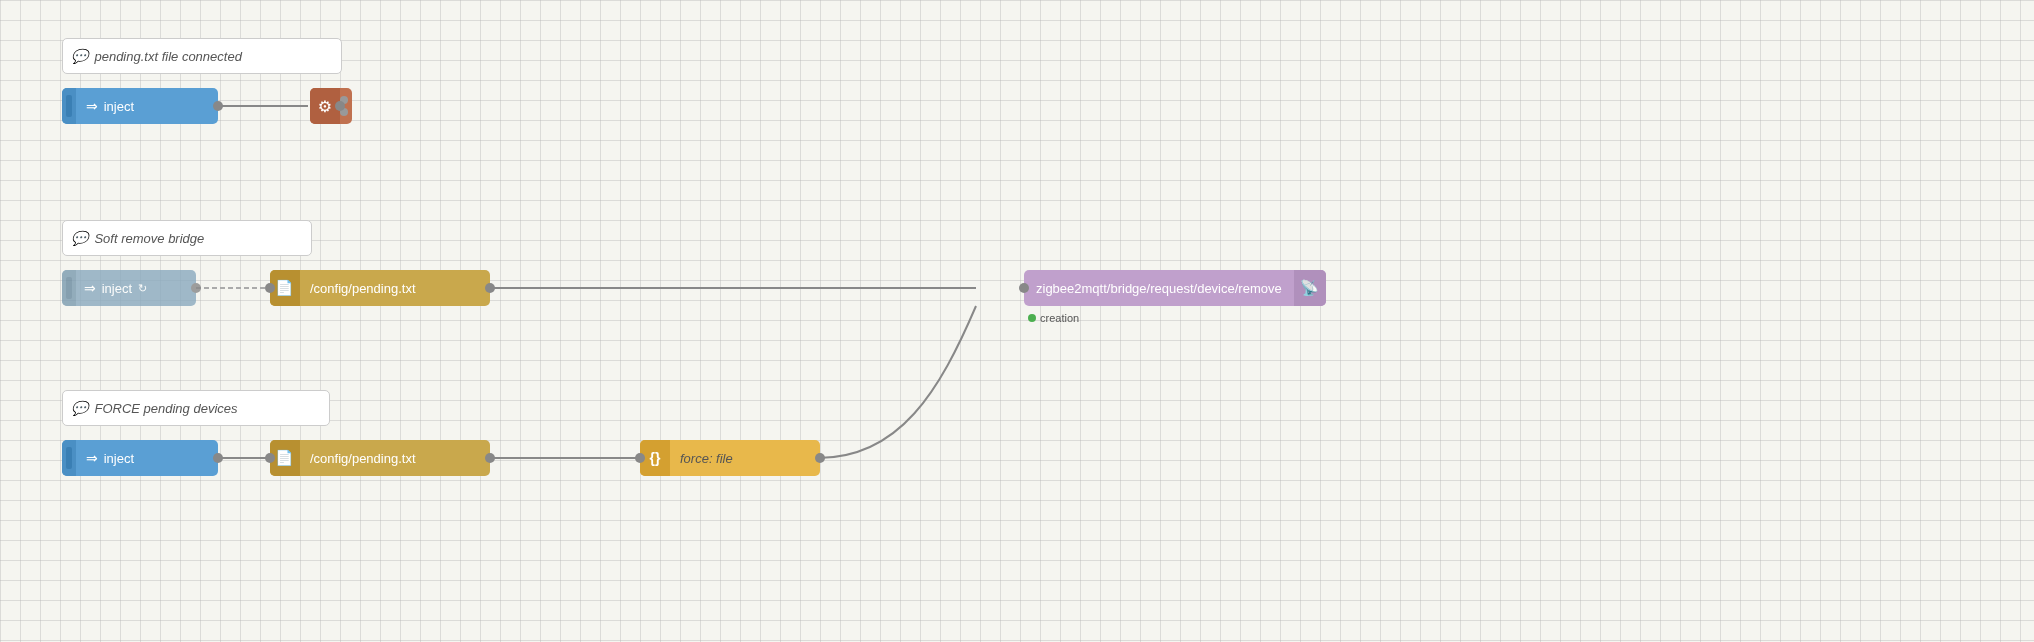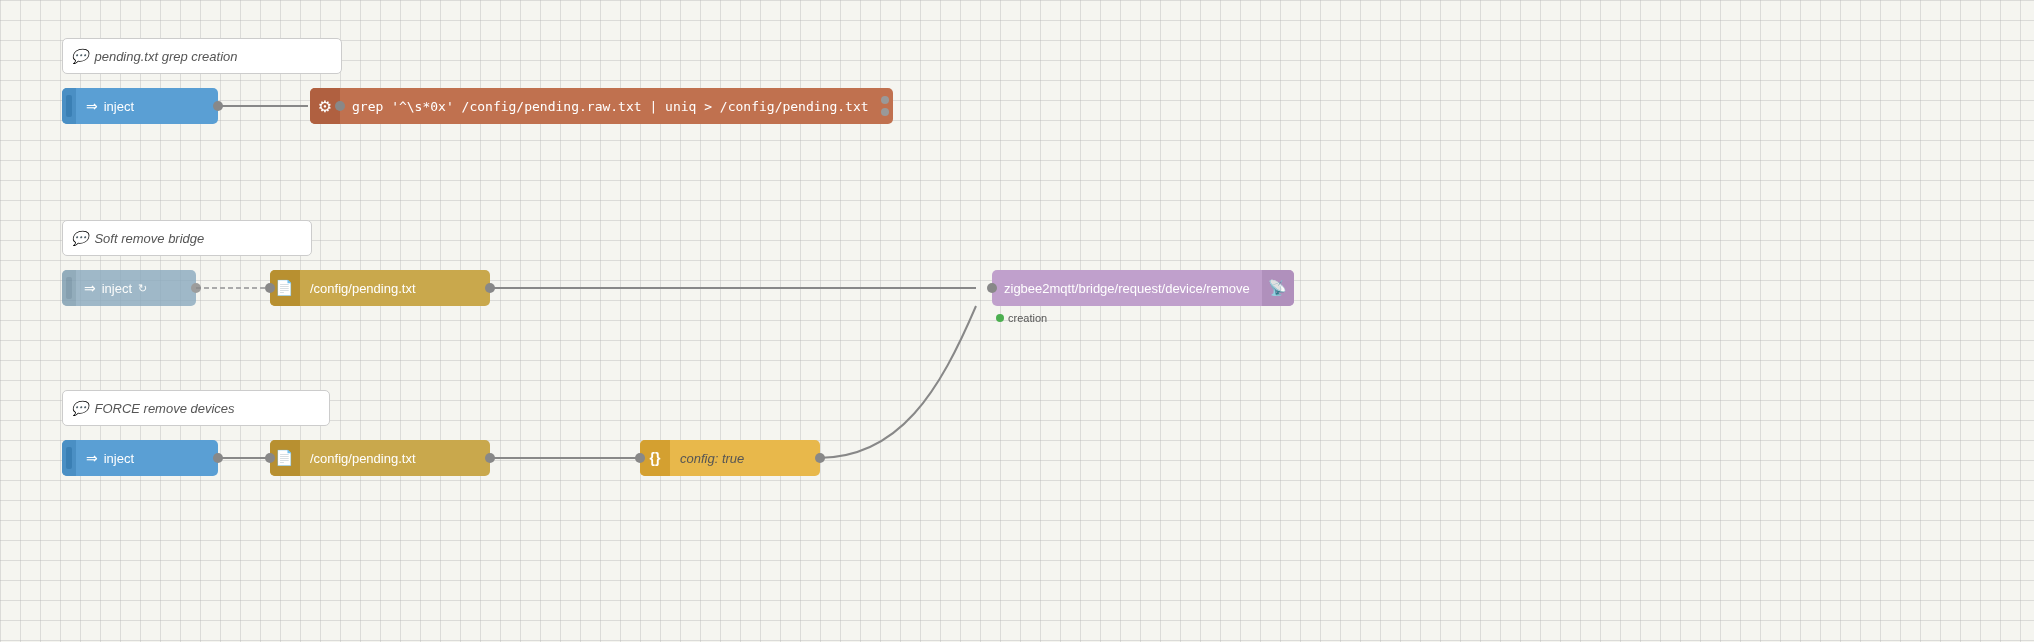--- a/index.html
+++ b/index.html
@@ -103,21 +103,21 @@
 
   <path d="M 218 458 L 268 458" stroke="#888" stroke-width="2" fill="none"></path>
 
   <path d="M 490 458 L 638 458" stroke="#888" stroke-width="2" fill="none"></path>
 
   <path d="M 818 458 C 900 458, 940 390, 976 306" stroke="#888" stroke-width="2" fill="none"></path>
 </svg>
 
 <div class="node-comment" style="position:absolute; left:62px; top:38px; width:280px;">
   <span class="comment-bubble-icon">💬</span>
-  <span>pending.txt grep creation</span>
+  <span>pending.txt file connected</span>
 </div>
 
 <div style="position:absolute; left:62px; top:88px; width:156px; height:36px; position:absolute;">
   <div style="position:relative; width:156px; height:36px; background:#5a9fd4; border-radius:5px; display:flex; align-items:center;">
     <div style="width:14px; height:36px; background:#4a8fc4; border-radius:5px 0 0 5px; display:flex; align-items:center; justify-content:center; flex-shrink:0;">
       <div style="width:6px; height:22px; background:#3a7fb4; border-radius:2px;"></div>
     </div>
     <div style="display:flex; align-items:center; gap:6px; padding:0 10px; color:#fff;">
       <span style="font-size:14px;">⇒</span>
       <span style="font-size:13px;">inject</span>
@@ -126,21 +126,20 @@
   </div>
 </div>
 
 <div style="position:absolute; left:310px; top:88px; height:36px; display:flex; align-items:center; background:#c0714f; border-radius:5px;">
   <div style="width:30px; height:36px; background:#b06040; border-radius:5px 0 0 5px; display:flex; align-items:center; justify-content:center; flex-shrink:0;">
     <span style="font-size:16px; color:#fff;">⚙</span>
   </div>
   <div style="position:relative;">
     <div class="port-left" style="left:-5px;"></div>
   </div>
-  <span style="padding:0 12px; color:#fff; font-size:13px; font-family:monospace;">grep '^\s*0x' /config/pending.raw.txt | uniq &gt; /config/pending.txt</span>
   <div style="display:flex; flex-direction:column; gap:4px; padding-right:4px;">
     <div style="width:8px; height:8px; background:#999; border-radius:50%;"></div>
     <div style="width:8px; height:8px; background:#999; border-radius:50%;"></div>
   </div>
 </div>
 
 <div class="node-comment" style="position:absolute; left:62px; top:220px; width:250px;">
   <span class="comment-bubble-icon">💬</span>
   <span>Soft remove bridge</span>
 </div>
@@ -163,37 +162,37 @@
   <div style="position:relative; width:220px; height:36px; background:#c9a84c; border-radius:5px; display:flex; align-items:center;">
     <div style="width:30px; height:36px; background:#b89030; border-radius:5px 0 0 5px; display:flex; align-items:center; justify-content:center; flex-shrink:0;">
       <span style="font-size:15px; color:#fff;">📄</span>
     </div>
     <div class="port-left"></div>
     <span style="padding:0 10px; color:#fff; font-size:13px;">/config/pending.txt</span>
     <div class="port-right"></div>
   </div>
 </div>
 
-<div style="position:absolute; left:992px; top:270px; height:28px;">
+<div style="position:absolute; left:1024px; top:270px; height:28px;">
   <div style="position:relative; height:36px; background:#c0a0cc; border-radius:5px; display:flex; align-items:center;">
     <div class="port-left"></div>
     <span style="padding:0 12px; color:#fff; font-size:13px;">zigbee2mqtt/bridge/request/device/remove</span>
     <div style="width:32px; height:36px; background:#b090bc; border-radius:0 5px 5px 0; display:flex; align-items:center; justify-content:center; flex-shrink:0;">
       <span style="font-size:15px; color:#fff;">📡</span>
     </div>
     <div class="connected-badge">
       <div class="connected-dot"></div>
       <span>creation</span>
     </div>
   </div>
 </div>
 
 <div class="node-comment" style="position:absolute; left:62px; top:390px; width:268px;">
   <span class="comment-bubble-icon">💬</span>
-  <span>FORCE remove devices</span>
+  <span>FORCE pending devices</span>
 </div>
 
 <div style="position:absolute; left:62px; top:440px; width:156px; height:36px;">
   <div style="position:relative; width:156px; height:36px; background:#5a9fd4; border-radius:5px; display:flex; align-items:center;">
     <div style="width:14px; height:36px; background:#4a8fc4; border-radius:5px 0 0 5px; display:flex; align-items:center; justify-content:center; flex-shrink:0;">
       <div style="width:6px; height:22px; background:#3a7fb4; border-radius:2px;"></div>
     </div>
     <div style="display:flex; align-items:center; gap:6px; padding:0 10px; color:#fff;">
       <span style="font-size:14px;">⇒</span>
       <span style="font-size:13px;">inject</span>
@@ -212,16 +211,16 @@
     <div class="port-right"></div>
   </div>
 </div>
 
 <div style="position:absolute; left:640px; top:440px; width:180px; height:36px;">
   <div style="position:relative; width:180px; height:36px; background:#e8b84b; border-radius:5px; display:flex; align-items:center;">
     <div style="width:30px; height:36px; background:#d4a030; border-radius:5px 0 0 5px; display:flex; align-items:center; justify-content:center; flex-shrink:0;">
       <span style="font-size:14px; color:#fff; font-weight:bold;">{}</span>
     </div>
     <div class="port-left"></div>
-    <span style="padding:0 10px; color:#555; font-size:13px; font-style:italic;">config: true</span>
+    <span style="padding:0 10px; color:#555; font-size:13px; font-style:italic;">force: file</span>
     <div class="port-right"></div>
   </div>
 </div>
 
 </body></html>

